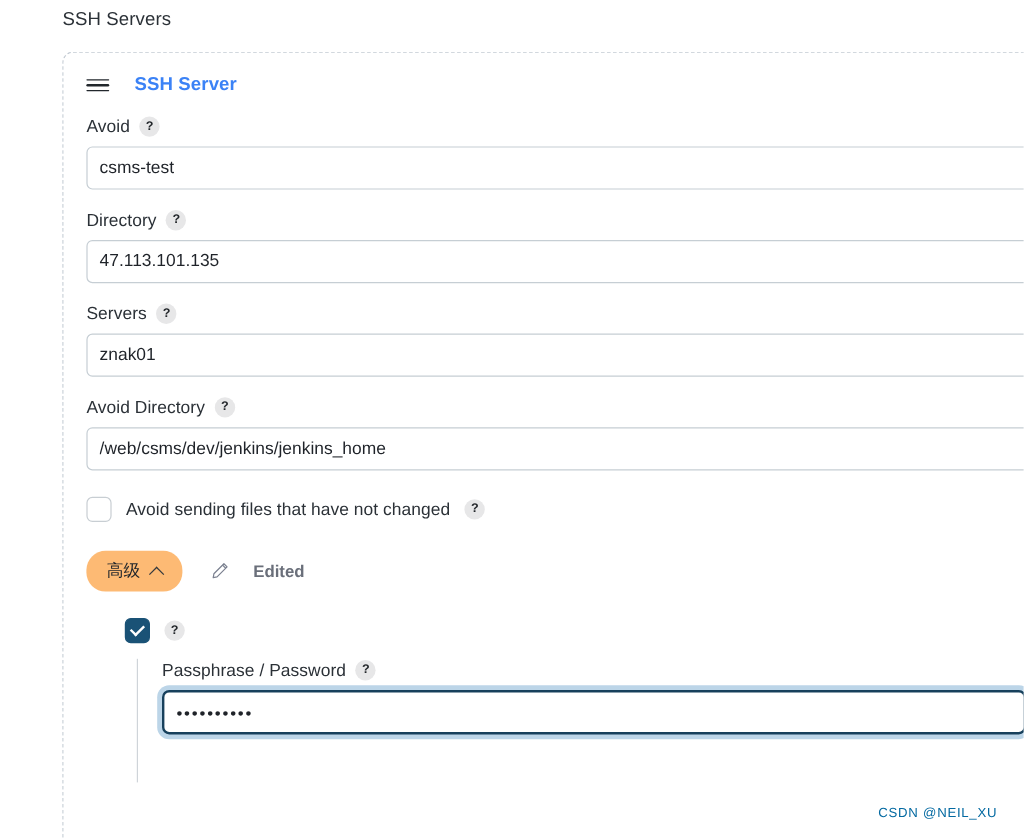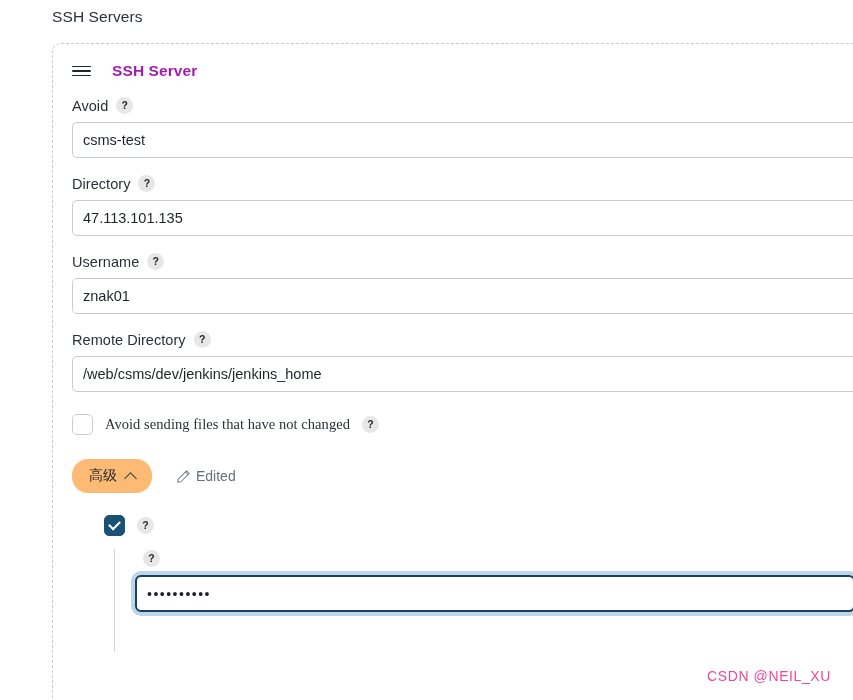--- a/index.html
+++ b/index.html
@@ -71,21 +71,21 @@
     display: block;
     width: 19px;
     height: 1.6px;
     background: #22272c;
     border-radius: 1px;
   }
   .block-title {
     margin-left: 20px;
     font-size: 15.5px;
     font-weight: bold;
-    color: #a21caf;
+    color: #3b82f6;
     letter-spacing: 0.1px;
   }
 
   
   .form-row {
     margin-bottom: 17px;
   }
   .field-label {
     display: flex;
     align-items: center;
@@ -157,21 +157,20 @@
     height: 5px;
     border-left: 2px solid #ffffff;
     border-bottom: 2px solid #ffffff;
     transform: rotate(-45deg) translate(1px, -1px);
   }
   .cbox-label {
     font-size: 14.5px;
     color: #2b3137;
     margin-left: 12px;
     letter-spacing: 0.05px;
-    font-family: Liberation Serif, serif;
   }
 
   
   .advanced-row {
     display: flex;
     align-items: center;
     margin-top: 24px;
     margin-bottom: 22px;
   }
   .advanced-btn {
@@ -192,25 +191,25 @@
     width: 8px;
     height: 8px;
     border-left: 1.6px solid #33383d;
     border-top: 1.6px solid #33383d;
     transform: rotate(45deg);
     position: relative;
     top: 2px;
   }
   .edited-tag {
     display: inline-flex;
-    align-items: center;
-    gap: 5px;
+    gap: 20px;
     margin-left: 24px;
     font-size: 14px;
     color: #6a6f7a;
+    font-weight: bold;
   }
   .pencil-icon svg { display: block; }
 
   
   .nested-section {
     margin-left: 32px;
     position: relative;
   }
   .indent-guide {
     position: absolute;
@@ -244,22 +243,22 @@
     outline: none;
     box-shadow: 0 0 0 4px #bcd5e8;
     letter-spacing: 1.5px;
   }
 
   
   .watermark {
     position: absolute;
     right: 22px;
     bottom: 16px;
-    font-size: 14px;
-    color: #ec4899;
+    font-size: 11px;
+    color: #0369a1;
     letter-spacing: 0.6px;
     pointer-events: none;
     margin-top: 28px;
   }
 </style>
 </head>
 <body>
 
 <div class="page">
 
@@ -288,29 +287,29 @@
       <div class="form-row">
         <div class="field-label">
           <span>Directory</span>
           <span class="help-badge">?</span>
         </div>
         <input class="text-input" type="text" value="47.113.101.135" style="">
       </div>
 
       <div class="form-row">
         <div class="field-label">
-          <span>Username</span>
+          <span>Servers</span>
           <span class="help-badge">?</span>
         </div>
         <input class="text-input" type="text" value="znak01" style="">
       </div>
 
       <div class="form-row">
         <div class="field-label">
-          <span>Remote Directory</span>
+          <span>Avoid Directory</span>
           <span class="help-badge">?</span>
         </div>
         <input class="text-input" type="text" value="/web/csms/dev/jenkins/jenkins_home" style="">
       </div>
 
       <div class="checkbox-row">
         <span class="cbox"></span>
         <span class="cbox-label">Avoid sending files that have not changed</span>
         <span class="help-badge" style="margin-left:12px;">?</span>
       </div>
@@ -334,20 +333,21 @@
       <div class="nested-section">
         <div class="indent-guide"></div>
 
         <div class="checkbox-row" style="margin-top:0; margin-bottom:14px;">
           <span class="cbox checked"></span>
           <span class="help-badge" style="margin-left:12px;">?</span>
         </div>
 
         <div class="nested-body">
           <div class="field-label">
+            <span>Passphrase / Password</span>
             <span class="help-badge">?</span>
           </div>
           <div class="password-wrap">
             <input class="password-input" type="text" value="••••••••••" style="">
           </div>
         </div>
       </div>
 
     </div>
   </div>

